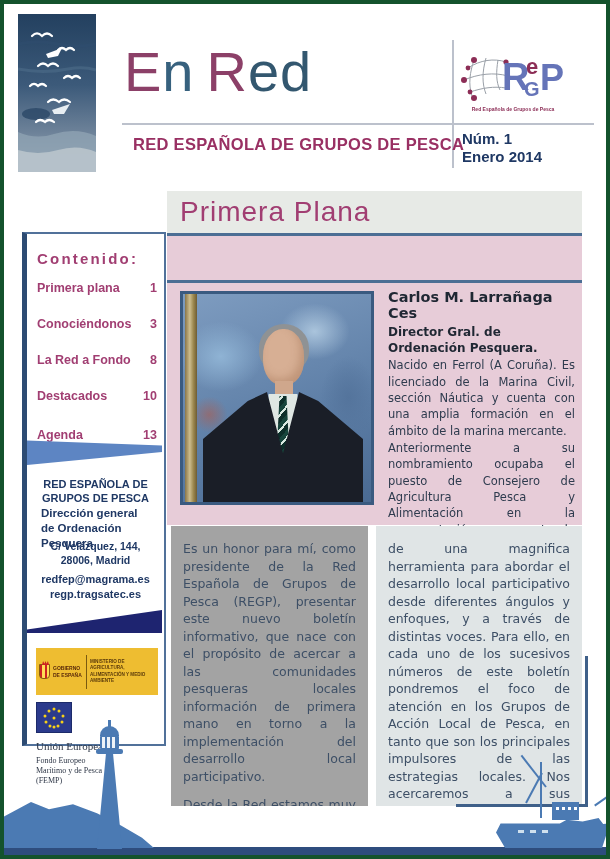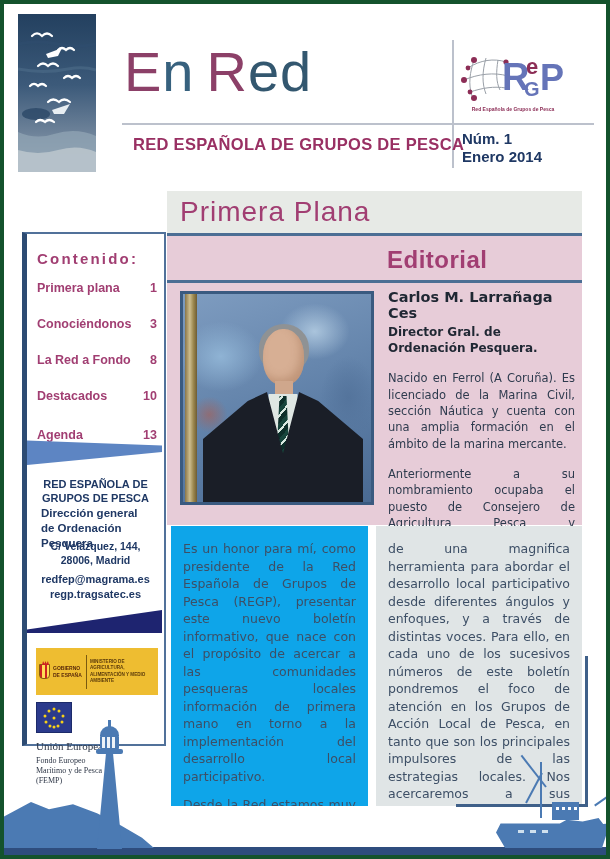--- a/index.html
+++ b/index.html
@@ -55,24 +55,24 @@
     clip-path:polygon(10% 0,90% 0,100% 100%,0 100%); }
   .tie { left:73px; top:4px; width:14px; height:76px;
     background:repeating-linear-gradient(130deg,#17453c 0 4px,#d8e8e0 4px 6px,#0d2f2a 6px 10px);
     clip-path:polygon(25% 0,75% 0,100% 92%,50% 100%,0 92%); }
   .suit { left:0; top:0; width:160px; height:112px; background:#1a1e27;
     clip-path:polygon(0 42%, 28% 8%, 40% 0, 50% 55%, 60% 0, 72% 8%, 100% 42%, 100% 100%, 0 100%); }
 
   .bio { left:384px; top:285px; width:187px; font-family:"DejaVu Sans", sans-serif; }
   .bio-name { font-size:14.5px; font-weight:bold; color:#1f2733; }
   .bio-role { font-size:12px; font-weight:bold; color:#1f2733; line-height:1.35; margin-top:3px; }
-  .bio-p { font-size:11.5px; color:#2e3b4e; text-align:justify; line-height:1.42; margin-top:14px; }
-
-  
-  .colL { left:167px; top:522px; width:197px; height:280px; background:#0ea5e9; padding:14px 12px; overflow:hidden; }
+  .bio-p { font-size:11.5px; color:#2e3b4e; text-align:justify; line-height:1.42; margin-top:1px; }
+
+  
+  .colL { left:167px; top:522px; width:197px; height:280px; background:#a3a3a3; padding:14px 12px; overflow:hidden; }
   .colR { left:372px; top:522px; width:206px; height:280px; background:#e0e5e6; padding:14px 12px; overflow:hidden; }
   .body-p { font-family:"DejaVu Sans", sans-serif; font-size:12.5px; color:#3d4f66; text-align:justify; line-height:1.4; }
   .body-p + .body-p { margin-top:11px; }
   .brkt-v { left:581px; top:652px; width:3px; height:151px; background:#3f6089; }
   .brkt-h { left:452px; top:800px; width:132px; height:3px; background:#3f6089; }
 
   
   .side { left:18px; top:228px; width:144px; height:514px; background:#fff;
     border:2px solid #51719a; border-left:5px solid #2d4b73; }
   .side .abs { position:absolute; }
@@ -205,21 +205,20 @@
     <div>Núm. 1</div>
     <div>Enero 2014</div>
   </div>
 
   <div class="abs band">
     <div class="band-title">Primera Plana</div>
   </div>
   <div class="abs band-line"></div>
 
   <div class="abs pink-panel"></div>
-  <div class="abs editorial-title">Editorial</div>
   <div class="abs editorial-line"></div>
 
   <div class="abs photo">
     <div class="abs frame-strip"></div>
     <div class="abs hair"></div>
     <div class="abs face"></div>
     <div class="abs neck"></div>
     <div class="abs torso">
       <div class="abs shirt"></div>
       <div class="abs tie"></div>

